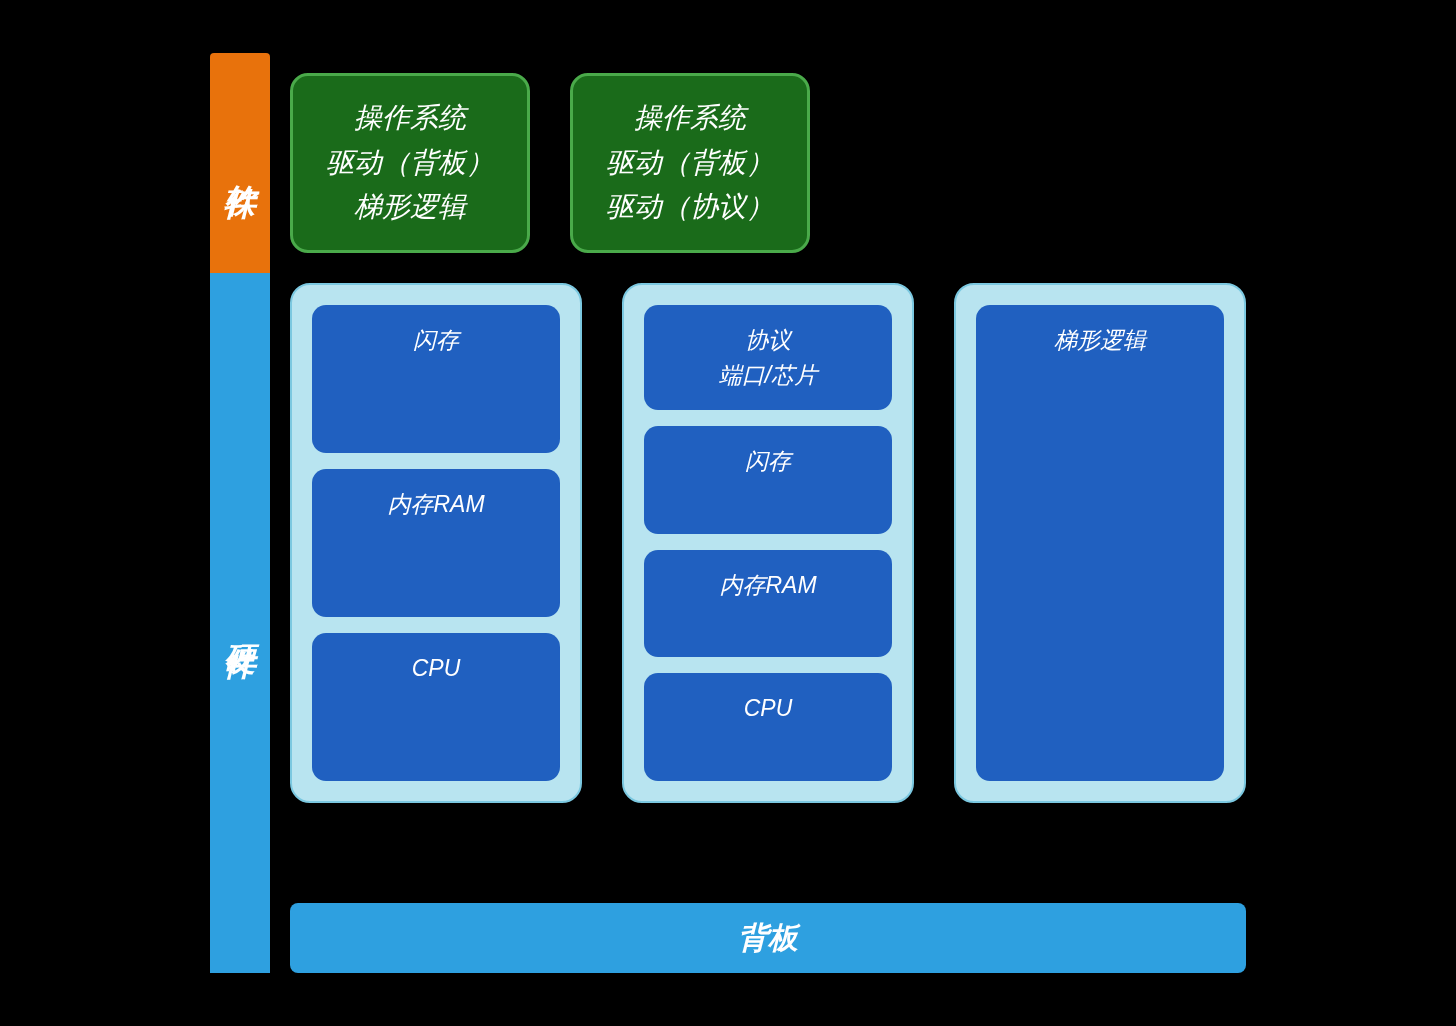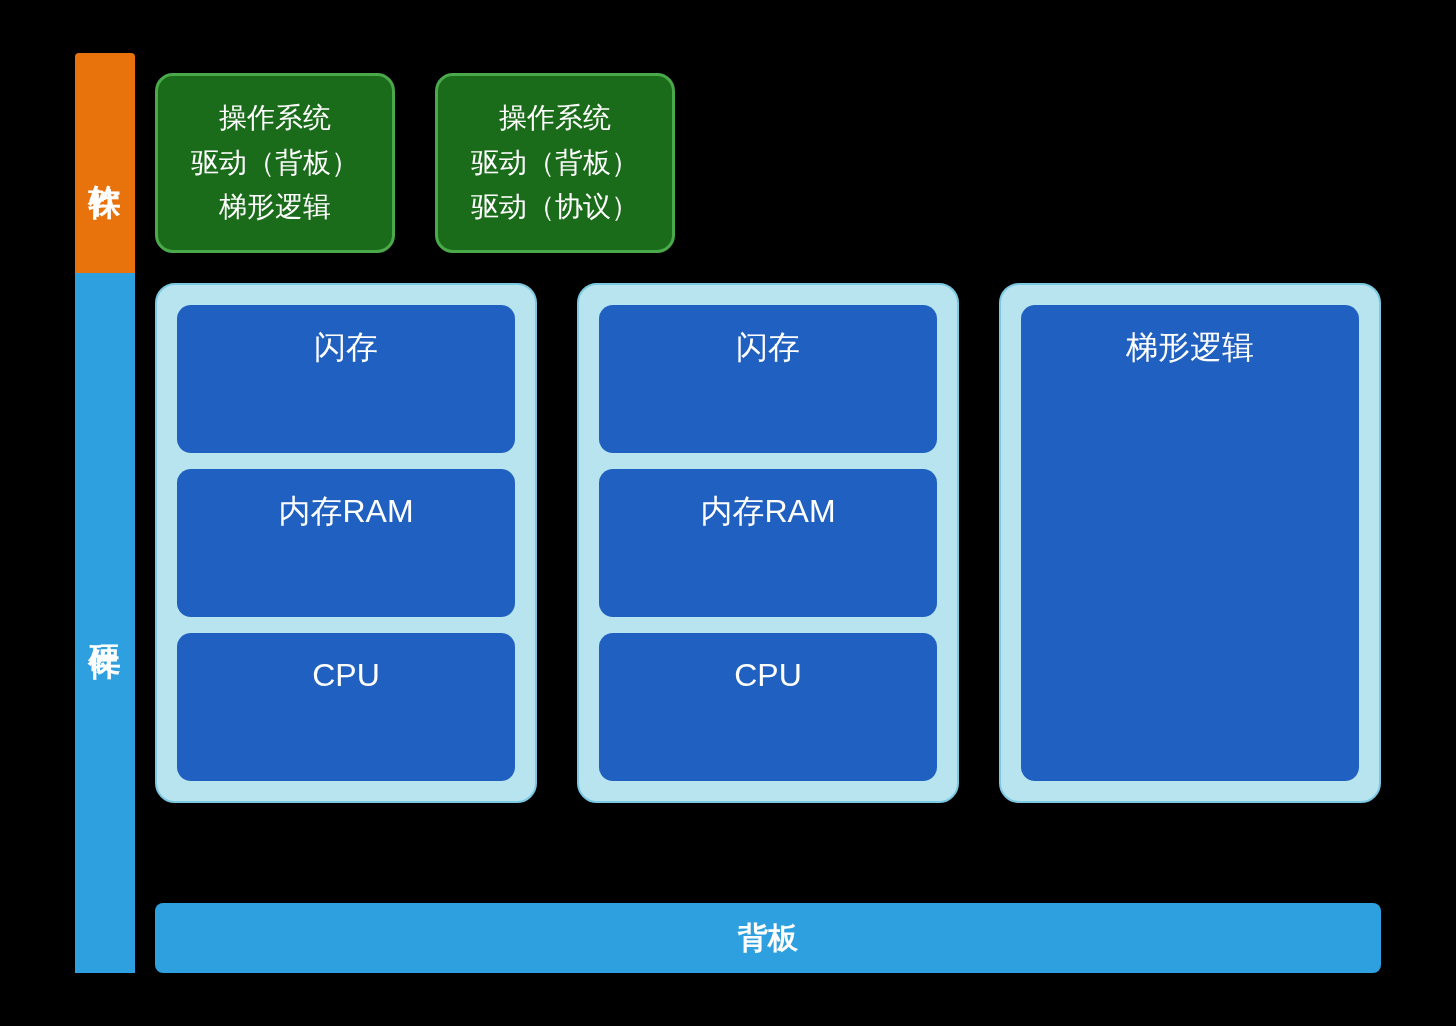--- a/index.html
+++ b/index.html
@@ -6,25 +6,26 @@
     body {
       background: #000;
       width: 1456px;
       height: 1026px;
       display: flex;
       align-items: center;
       justify-content: center;
       font-family: 'Microsoft YaHei', SimHei, sans-serif;
     }
     .diagram {
-      width: 1306px;
+      width: 1036px;
       height: 920px;
       position: relative;
       display: flex;
       flex-direction: row;
+      font-style: italic;
     }
     
     .left-bar {
       width: 60px;
       display: flex;
       flex-direction: column;
       height: 100%;
     }
     .left-bar-software {
       background: #e8720c;
@@ -97,21 +98,21 @@
       gap: 16px;
       flex: 1;
       min-height: 520px;
     }
     
     .hw-box {
       background: #2060c0;
       border-radius: 14px;
       padding: 18px 10px;
       color: white;
-      font-size: 32px;
+      font-size: 23px;
       text-align: center;
       line-height: 1.5;
     }
     .hw-box-tall {
       flex: 1;
     }
     
     .backplane-row {
       position: absolute;
       bottom: 0;
@@ -163,20 +164,23 @@
         </div>
         <div class="hw-box hw-box-tall">
           <span>内存RAM</span>
         </div>
         <div class="hw-box hw-box-tall">
           <span>CPU</span>
         </div>
       </div>
 
       <div class="hw-container">
+        <div class="hw-box">
+          <span>协议<br>端口/芯片</span>
+        </div>
         <div class="hw-box hw-box-tall">
           <span>闪存</span>
         </div>
         <div class="hw-box hw-box-tall">
           <span>内存RAM</span>
         </div>
         <div class="hw-box hw-box-tall">
           <span>CPU</span>
         </div>
       </div>

